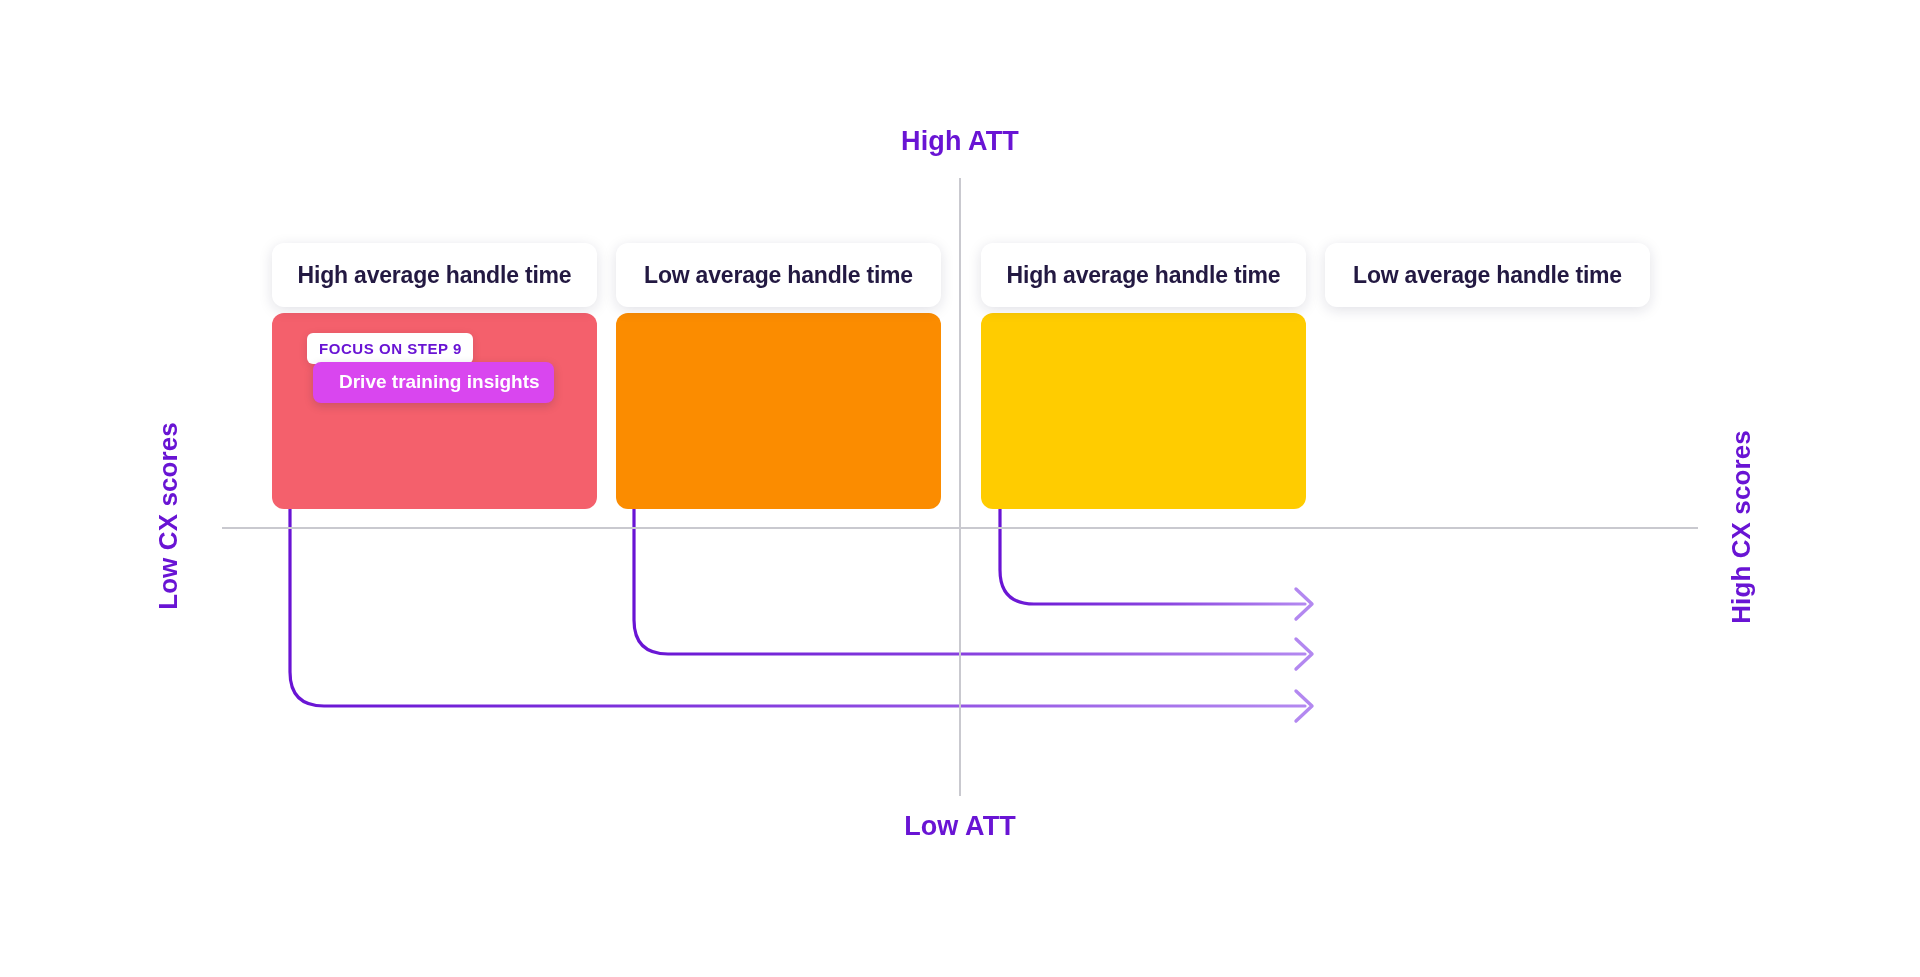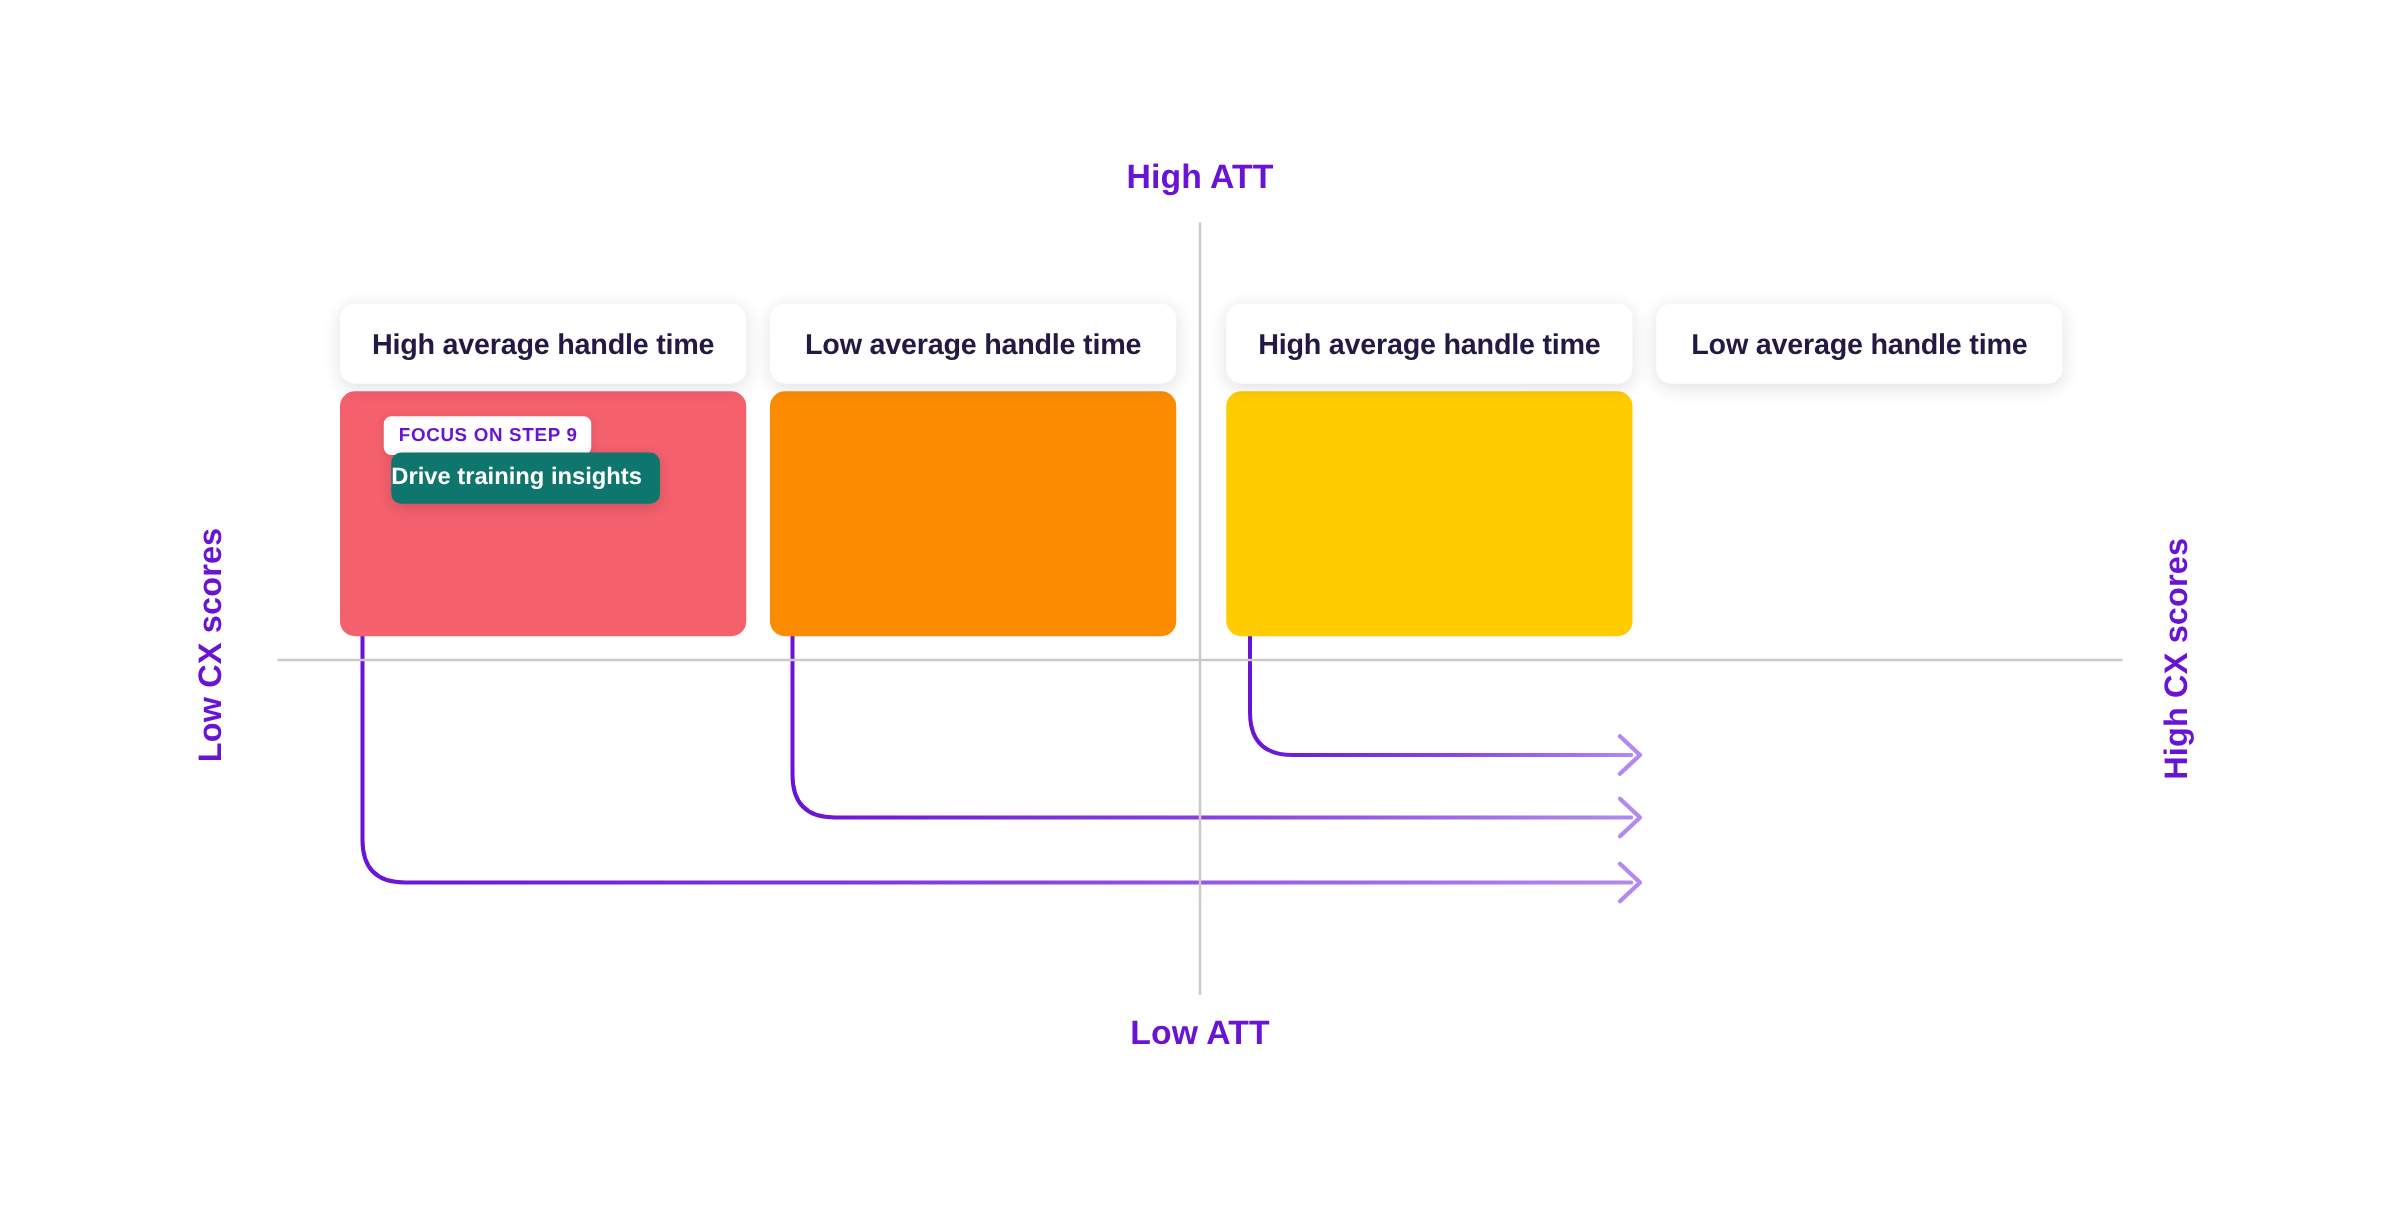--- a/index.html
+++ b/index.html
@@ -123,25 +123,25 @@
     font-size: 15px;
     font-weight: 700;
     letter-spacing: .55px;
     padding: 7px 11px 7px 12px;
     border-radius: 6px;
     box-shadow: 0 2px 8px rgba(24,20,60,.12);
     white-space: nowrap;
   }
   .badge-main {
     display: inline-block;
-    background: #0f766e;
+    background: #d946ef;
     color: #ffffff;
     font-size: 19px;
     font-weight: 700;
-    padding: 9px 14px 10px 0;
+    padding: 9px 14px 10px 26px;
     border-radius: 8px;
     box-shadow: 0 3px 10px rgba(24,20,60,.18);
     white-space: nowrap;
     margin-top: -2px;
   }
   .badge-main-row { margin-left: 6px; }
 
   #badge-1 { left: 307px; top: 333px; }</style>
 </head>
 <body>

